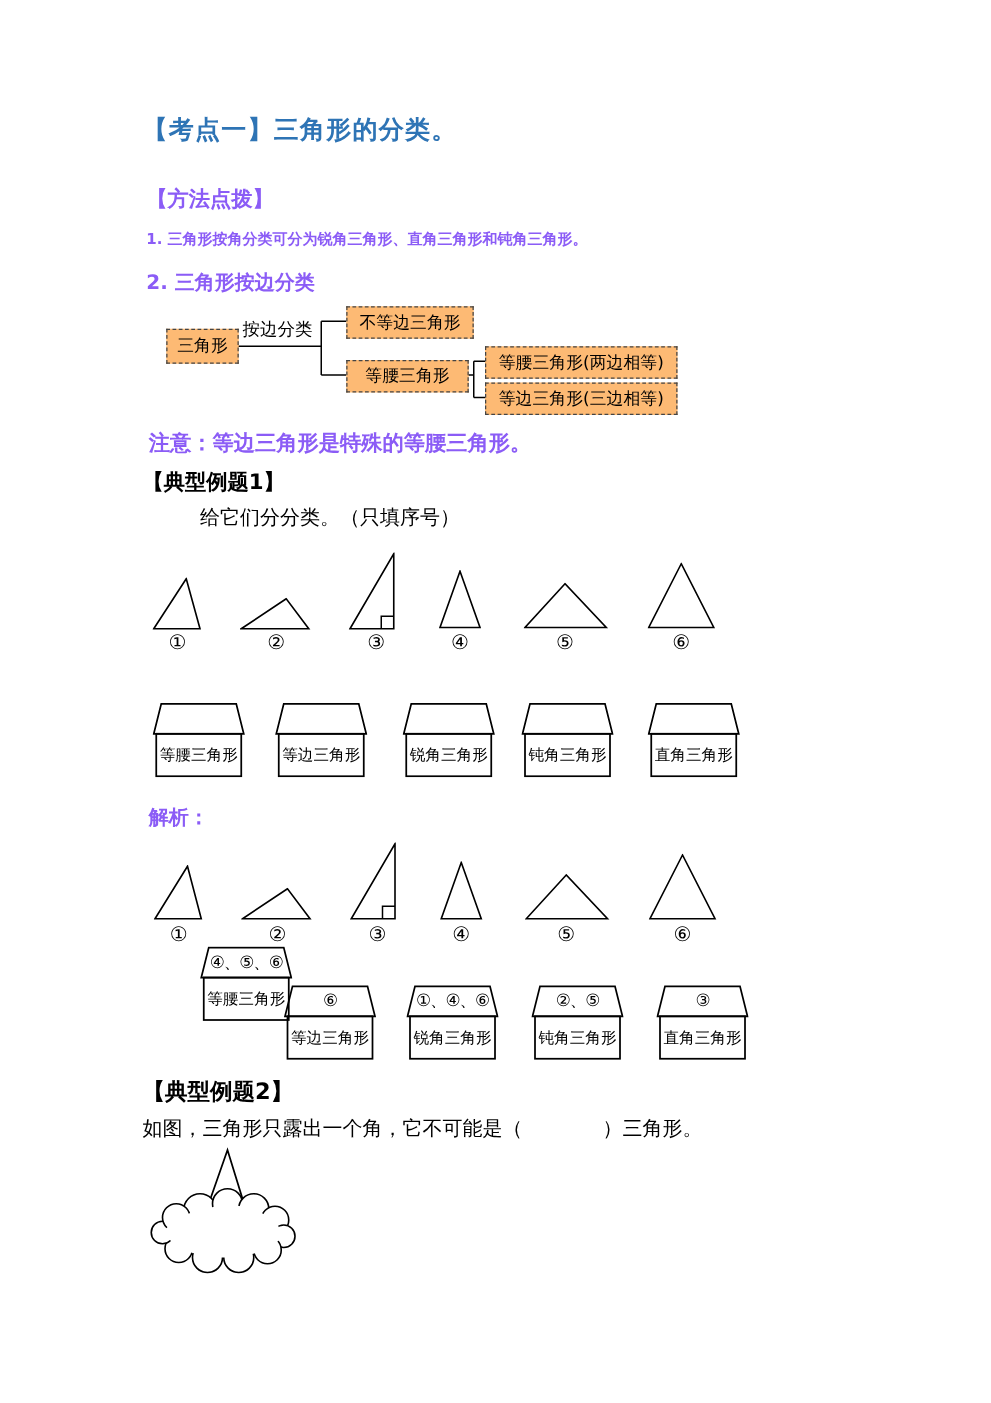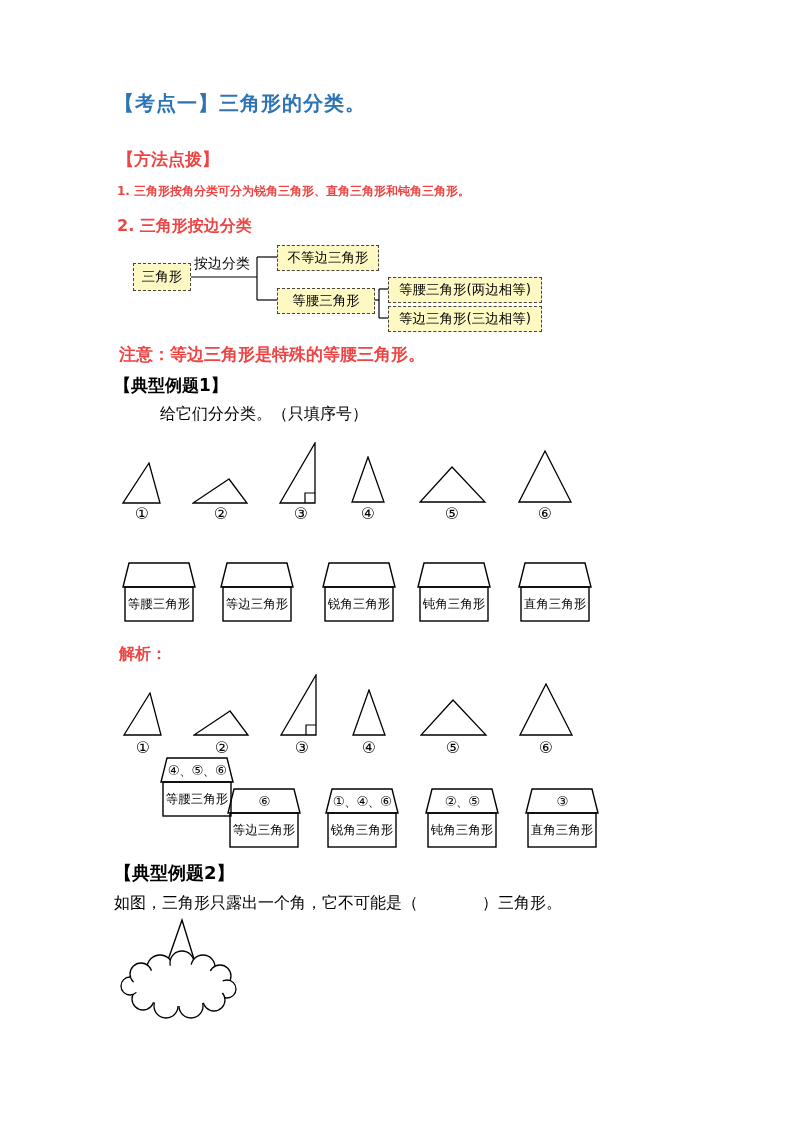--- a/index.html
+++ b/index.html
@@ -10,38 +10,38 @@
     font-family:"DejaVu Sans","Liberation Sans",sans-serif;
     color:#000;
     overflow:hidden;
   }
   .abs{position:absolute;}
   .heading{
     left:114px;top:90px;
     font-size:20px;font-weight:bold;color:#2E74B5;
     letter-spacing:1px;
   }
-  .red{color:#ef4444;font-weight:bold;}
+  .red{color:#8b5cf6;font-weight:bold;}
   .method-title{left:117px;top:148px;font-size:17px;}
   .method-item1{left:117px;top:183px;font-size:12px;}
   .method-item2{left:117px;top:216px;font-size:16px;}
   .note-line{left:119px;top:343px;font-size:17px;}
   .ex-title{left:114px;top:374px;font-size:17px;font-weight:bold;}
   .ex1-prompt{left:114px;top:404px;font-size:16px;margin-left:46px;}
   .analysis{left:119px;top:644px;font-size:16px;}
   .ex2-title{left:114px;top:861px;font-size:18px;font-weight:bold;}
   .ex2-prompt{left:114px;top:893px;font-size:16px;}
 
   
   .dash-box{
     border:1px dashed #444;
     font-size:13.5px;
     text-align:center;
     display:flex;align-items:center;justify-content:center;
-    background:#fef9c3;
+    background:#fdba74;
     white-space:nowrap;
   }
   .edge-label{font-size:14px;}
   svg.overlay{left:0;top:0;pointer-events:none;}
   .tri-num{
     width:34px;text-align:center;font-size:16px;line-height:18px;
   }
   .bin .bin-label{
     position:absolute;left:3px;top:26px;width:68px;height:32px;
     font-size:12.5px;text-align:center;line-height:32px;white-space:nowrap;

